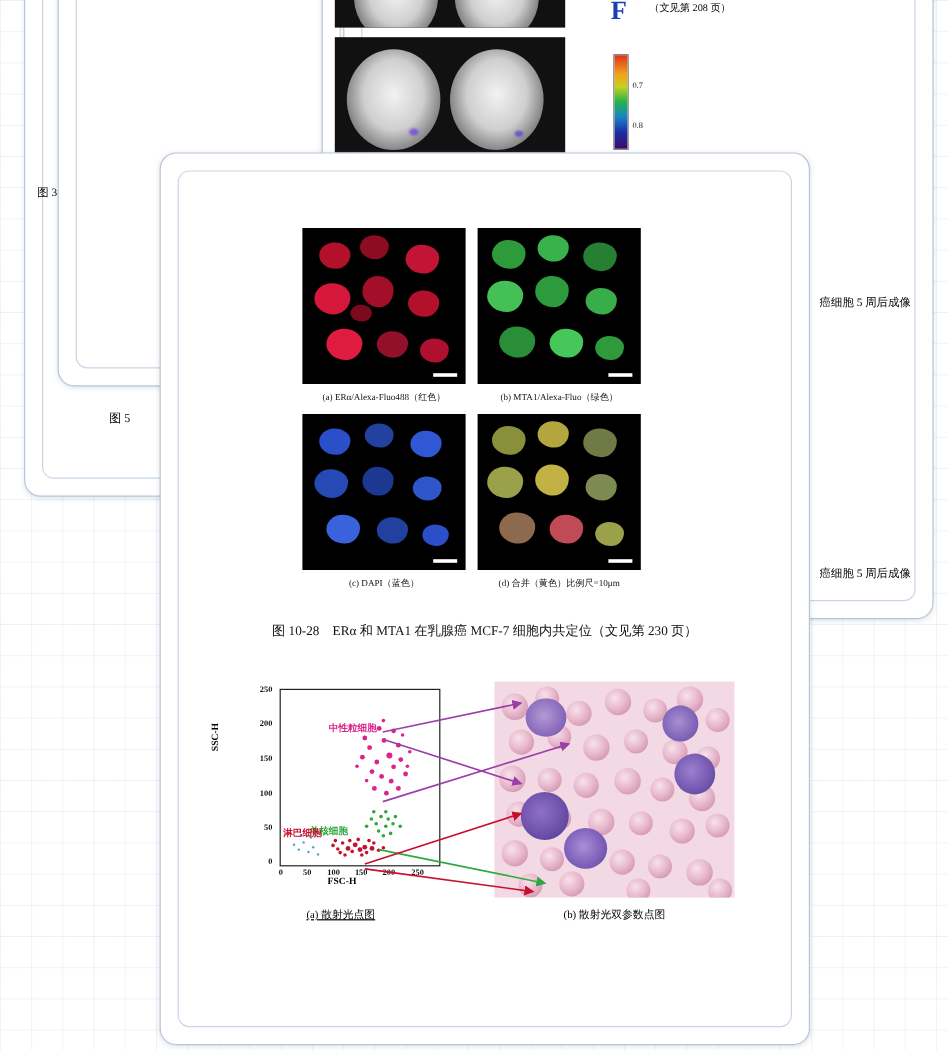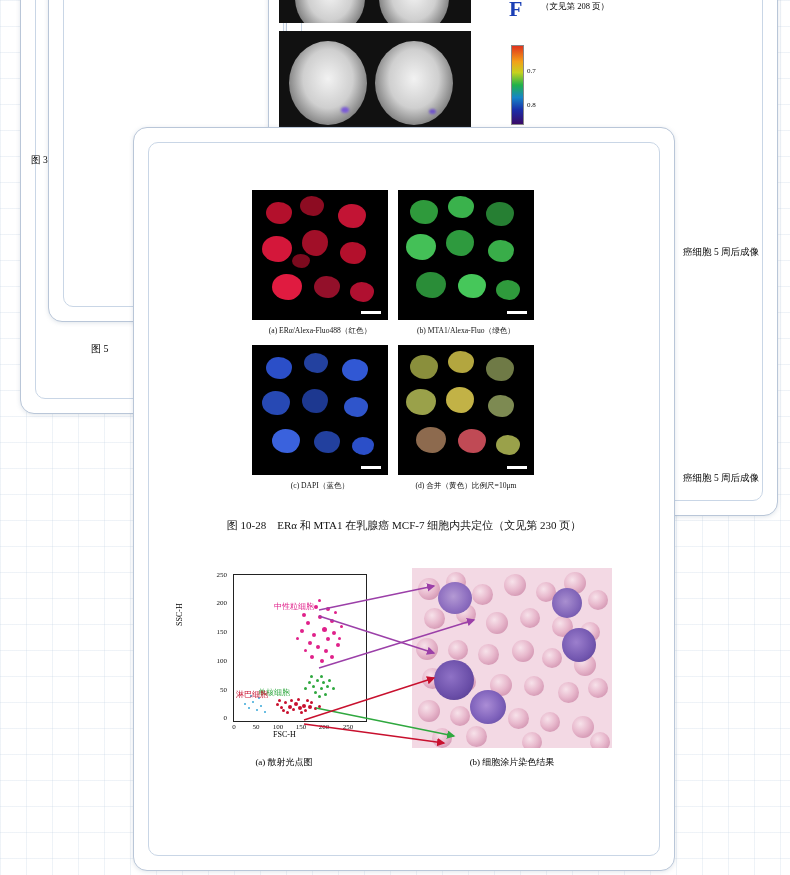--- a/index.html
+++ b/index.html
@@ -70,21 +70,21 @@
   .fl-grid{position:absolute;left:118px;top:62px;width:282px;height:315px;}
   .fl-cell{position:absolute;width:136px;height:130px;background:#000;overflow:hidden;}
   .fl-cap{position:absolute;width:136px;text-align:center;font-size:7.6px;color:#111;}
   .blobgroup{position:absolute;left:0;top:0;width:100%;height:100%;}
   .blob{position:absolute;border-radius:48% 52% 45% 55%/50% 45% 55% 50%;filter:blur(0.6px);}
   .scalebar{position:absolute;right:7px;bottom:6px;width:20px;height:3px;background:#fff;}
 
   .fig1028{position:absolute;left:0;top:390px;width:540px;}
 
   
-  .scat-wrap{position:absolute;left:55px;top:440px;width:190px;height:180px;}
+  .scat-wrap{position:absolute;left:55px;top:440px;width:190px;height:180px;font-weight:bold;}
   .scat-plot{
     position:absolute;left:44px;top:6px;width:132px;height:146px;
     border:1px solid #222;background:#fff;overflow:hidden;
   }
   .dot{position:absolute;border-radius:50%;}
   .ylabel{
     position:absolute;left:-14px;top:58px;font-size:8px;
     transform:rotate(-90deg);transform-origin:left top;white-space:nowrap;
   }
   .xlabel{position:absolute;left:84px;top:162px;font-size:8px;}
@@ -93,21 +93,21 @@
   .popname{position:absolute;font-size:8px;white-space:nowrap;}
 
   .smear{
     position:absolute;left:278px;top:440px;width:200px;height:180px;
     background:#f3d9e4;overflow:hidden;border:0;
   }
   .rbc{position:absolute;border-radius:50%;background:radial-gradient(circle at 38% 35%, #f7e2ea 0%, #e8b9cd 45%, #d69bb6 75%, #c98aa8 100%);}
   .wbc{position:absolute;border-radius:50%;}
   .arrow-svg{position:absolute;left:0;top:430px;width:540px;height:200px;pointer-events:none;}
 
-  .sub-a{position:absolute;left:55px;top:628px;width:190px;text-align:center;font-size:9px;}
+  .sub-a{position:absolute;left:55px;top:628px;width:190px;text-align:center;font-size:9px;text-decoration:underline;}
   .sub-b{position:absolute;left:278px;top:628px;width:200px;text-align:center;font-size:9px;}
   .fig144{position:absolute;left:0;top:656px;width:540px;}
 </style>
 </head>
 <body>
 
 <div class="grid-bg"></div>
 
 <div class="page" id="page-back1">
   <div class="inner"></div>
@@ -390,15 +390,15 @@
     </defs>
     <line x1="185" y1="52" x2="300" y2="28" stroke="#9b3fa8" stroke-width="1.4" marker-end="url(#ahM)"></line>
     <line x1="185" y1="58" x2="300" y2="95" stroke="#9b3fa8" stroke-width="1.4" marker-end="url(#ahM)"></line>
     <line x1="185" y1="110" x2="340" y2="62" stroke="#9b3fa8" stroke-width="1.4" marker-end="url(#ahM)"></line>
     <line x1="182" y1="150" x2="320" y2="178" stroke="#2fa83f" stroke-width="1.4" marker-end="url(#ahG)"></line>
     <line x1="170" y1="162" x2="300" y2="120" stroke="#c8102e" stroke-width="1.4" marker-end="url(#ahR)"></line>
     <line x1="170" y1="166" x2="310" y2="185" stroke="#c8102e" stroke-width="1.4" marker-end="url(#ahR)"></line>
   </svg>
 
   <div class="sub-a">(a) 散射光点图</div>
-  <div class="sub-b">(b) 细胞涂片染色结果</div>
+  <div class="sub-b">(b) 散射光双参数点图</div>
 
 </div>
 
 </body></html>

